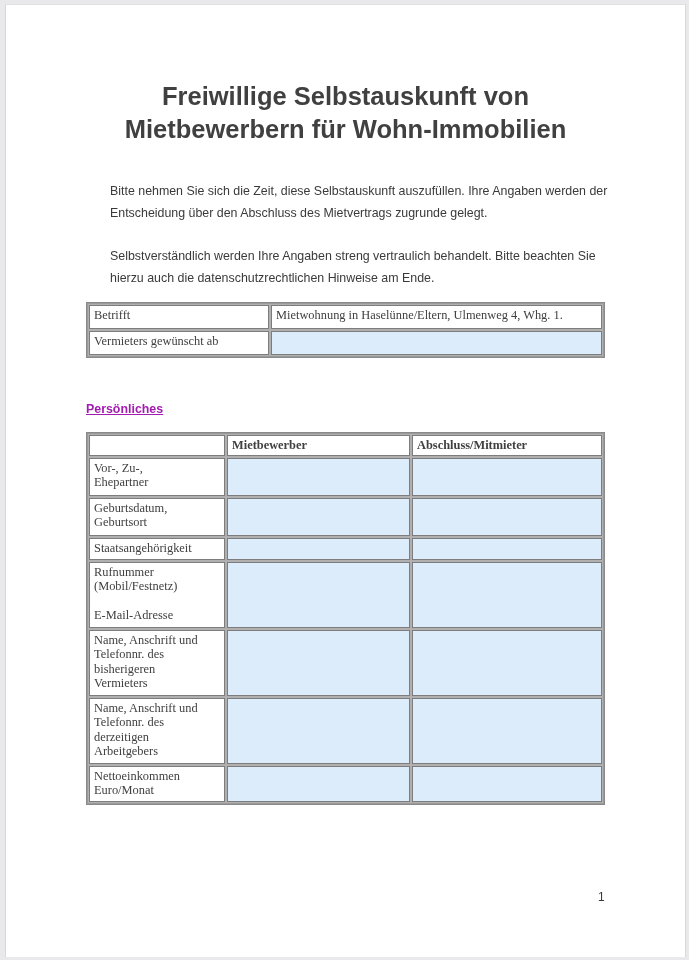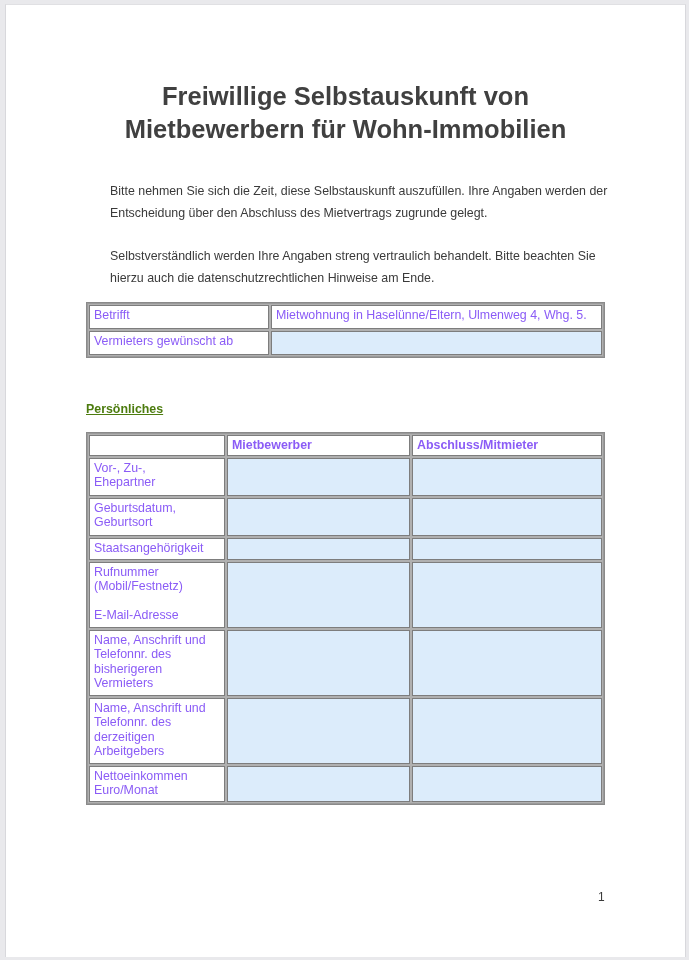--- a/index.html
+++ b/index.html
@@ -22,28 +22,28 @@
   }
   .p1 { top: 175px; }
   .p2 { top: 240px; }
   table.frm {
     position: absolute; border-collapse: separate; border-spacing: 2px;
     border: 1px solid #8a8a8a; background: #fff; box-shadow: inset 0 0 0 1px #9a9a9a;
     padding: 0;
   }
   table.frm td {
     border: 1px solid #7d7d7d; box-shadow: 0 0 0 1px #b0b0b0;
-    font-size: 12.4px; color: #8b5cf6; padding: 2px 4px; vertical-align: top; line-height: 14.5px;
+    font-size: 12.4px; color: #404040; padding: 2px 4px; vertical-align: top; line-height: 14.5px; font-family: Liberation Serif, serif;
   }
   table.frm td.fill { background: #dcecfb; }
   .t1 { left: 80px; top: 297px; width: 519px; }
   .t1 td { height: 18px; vertical-align: middle; }
   .section {
     position: absolute; left: 80px; top: 397px; font-weight: bold; font-size: 12.4px;
-    text-decoration: underline; color: #4d7c0f;
+    text-decoration: underline; color: #a21caf;
   }
   .t2 { left: 80px; top: 427px; width: 519px; }
   .t2 td.hdr { font-weight: bold; height: 14px; vertical-align: middle; }
   .pagenum { position: absolute; left: 592px; top: 885px; font-size: 12px; color: #3a3a3a; }
 </style>
 </head>
 <body>
 
 <div class="page">
   <div class="title">
@@ -51,21 +51,21 @@
     <div>Mietbewerbern für Wohn-Immobilien</div>
   </div>
 
   <div class="para p1">Bitte nehmen Sie sich die Zeit, diese Selbstauskunft auszufüllen. Ihre Angaben werden der Entscheidung über den Abschluss des Mietvertrags zugrunde gelegt.</div>
   <div class="para p2">Selbstverständlich werden Ihre Angaben streng vertraulich behandelt. Bitte beachten Sie hierzu auch die datenschutzrechtlichen Hinweise am Ende.</div>
 
   <table class="frm t1">
     <tbody>
         <tr>
       <td style="width:170px">Betrifft</td>
-      <td>Mietwohnung in Haselünne/Eltern, Ulmenweg 4, Whg. 5.</td>
+      <td>Mietwohnung in Haselünne/Eltern, Ulmenweg 4, Whg. 1.</td>
     </tr>
     <tr>
       <td>Vermieters gewünscht ab</td>
       <td class="fill"></td>
     </tr>
   </tbody>
     </table>
 
   <div class="section">Persönliches</div>
 

